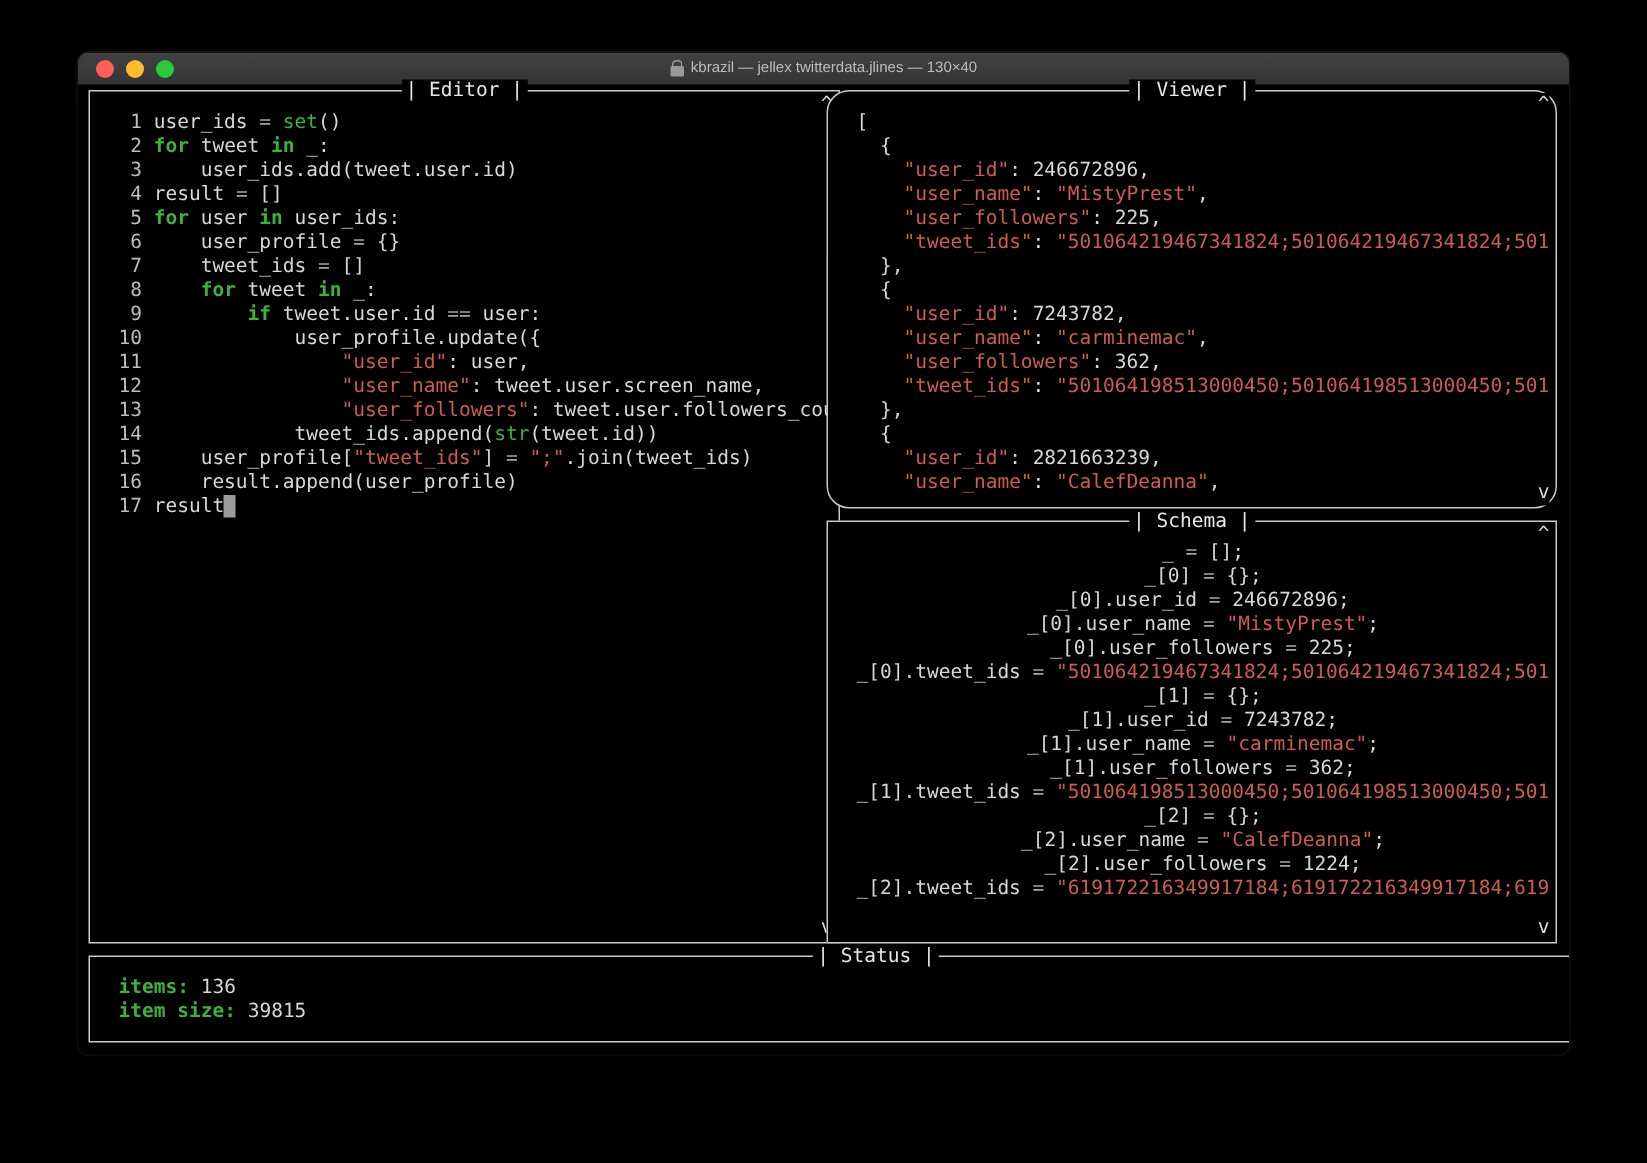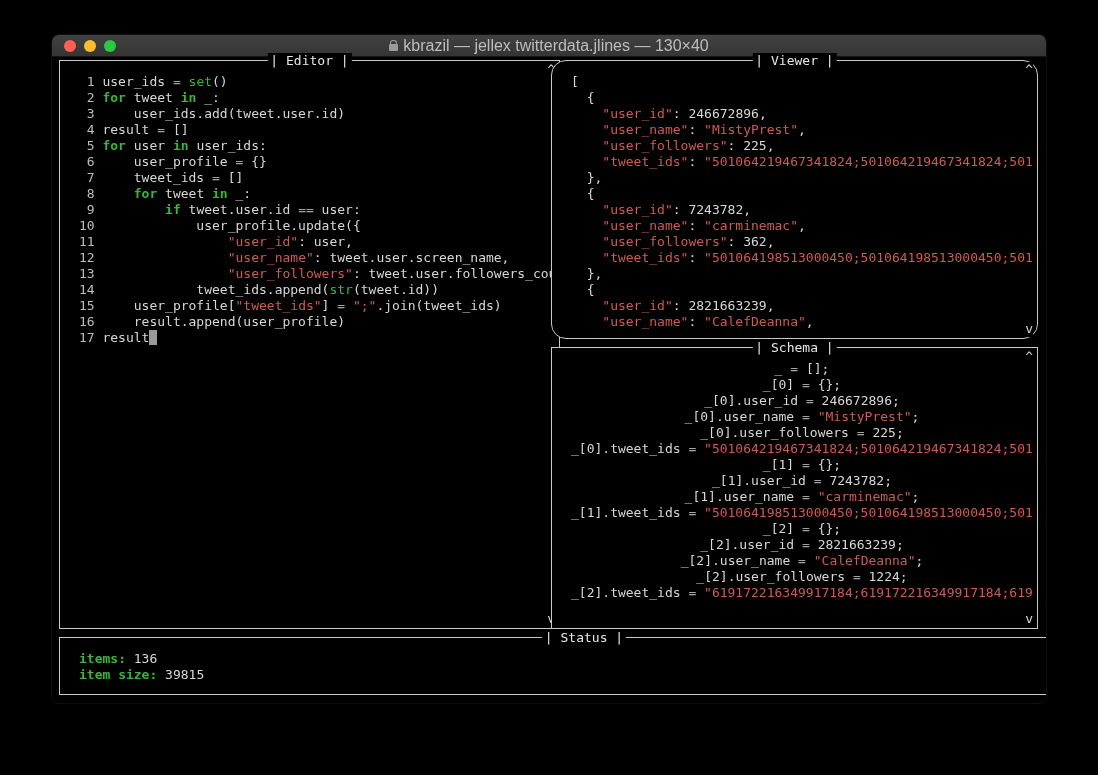--- a/index.html
+++ b/index.html
@@ -16,21 +16,21 @@
     border-bottom:1px solid #161616; position:relative;
     display:flex; align-items:center; justify-content:center;
   }
   .lights { position:absolute; left:12px; top:5px; display:flex; gap:8px; }
   .light { width:12px; height:12px; border-radius:50%; }
   .light.red   { background:#ff5f57; }
   .light.yellow{ background:#febc2e; }
   .light.green { background:#29c940; }
   .title {
     font-family:"Liberation Sans","DejaVu Sans",sans-serif;
-    font-size:16px; color:#bdbdbd; display:flex; align-items:center; gap:5px;
+    font-size:10px; color:#bdbdbd; display:flex; align-items:center; gap:5px;
   }
   .lock-icon { position:relative; width:9px; height:7px; background:#9a9a9a; border-radius:1px; margin-top:3px; }
   .lock-icon::before {
     content:""; position:absolute; top:-4px; left:1px; width:5px; height:4px;
     border:1px solid #9a9a9a; border-bottom:none; border-radius:3px 3px 0 0;
   }
 
   .term {
     position:relative; height:645px; background:#000;
     font-size:13px; line-height:16px; color:#d7d7d7;
@@ -135,23 +135,23 @@
       <div class="lines">
           <div class="line"><span class="tk-pl">_ </span><span class="tk-op">=</span><span class="tk-pl"> [];</span></div>
           <div class="line"><span class="tk-pl">_[0] </span><span class="tk-op">=</span><span class="tk-pl"> {};</span></div>
           <div class="line"><span class="tk-pl">_[0].user_id </span><span class="tk-op">=</span><span class="tk-pl"> </span><span class="tk-num">246672896</span><span class="tk-pl">;</span></div>
           <div class="line"><span class="tk-pl">_[0].user_name </span><span class="tk-op">=</span><span class="tk-pl"> </span><span class="tk-st">"MistyPrest"</span><span class="tk-pl">;</span></div>
           <div class="line"><span class="tk-pl">_[0].user_followers </span><span class="tk-op">=</span><span class="tk-pl"> </span><span class="tk-num">225</span><span class="tk-pl">;</span></div>
           <div class="line"><span class="tk-pl">_[0].tweet_ids </span><span class="tk-op">=</span><span class="tk-pl"> </span><span class="tk-st">"501064219467341824;501064219467341824;501064219"</span></div>
           <div class="line"><span class="tk-pl">_[1] </span><span class="tk-op">=</span><span class="tk-pl"> {};</span></div>
           <div class="line"><span class="tk-pl">_[1].user_id </span><span class="tk-op">=</span><span class="tk-pl"> </span><span class="tk-num">7243782</span><span class="tk-pl">;</span></div>
           <div class="line"><span class="tk-pl">_[1].user_name </span><span class="tk-op">=</span><span class="tk-pl"> </span><span class="tk-st">"carminemac"</span><span class="tk-pl">;</span></div>
+          <div class="line"><span class="tk-pl">_[1].user_followers </span><span class="tk-op">=</span><span class="tk-pl"> </span><span class="tk-num">362</span><span class="tk-pl">;</span></div>
           <div class="line"><span class="tk-pl">_[1].tweet_ids </span><span class="tk-op">=</span><span class="tk-pl"> </span><span class="tk-st">"501064198513000450;501064198513000450;501064198"</span></div>
           <div class="line"><span class="tk-pl">_[2] </span><span class="tk-op">=</span><span class="tk-pl"> {};</span></div>
-          <div class="line"><span class="tk-pl">_[2].user_id </span><span class="tk-op">=</span><span class="tk-pl"> </span><span class="tk-num">2821663239</span><span class="tk-pl">;</span></div>
           <div class="line"><span class="tk-pl">_[2].user_name </span><span class="tk-op">=</span><span class="tk-pl"> </span><span class="tk-st">"CalefDeanna"</span><span class="tk-pl">;</span></div>
           <div class="line"><span class="tk-pl">_[2].user_followers </span><span class="tk-op">=</span><span class="tk-pl"> </span><span class="tk-num">1224</span><span class="tk-pl">;</span></div>
           <div class="line"><span class="tk-pl">_[2].tweet_ids </span><span class="tk-op">=</span><span class="tk-pl"> </span><span class="tk-st">"619172216349917184;619172216349917184;619172216"</span></div>
         </div>
     </div>
 
     <div class="pane" id="status-pane">
       <span class="pane-title">| Status |</span>
       <div class="lines">
           <div class="line"><span class="tk-kw">items:</span><span class="tk-pl"> 136</span></div>

